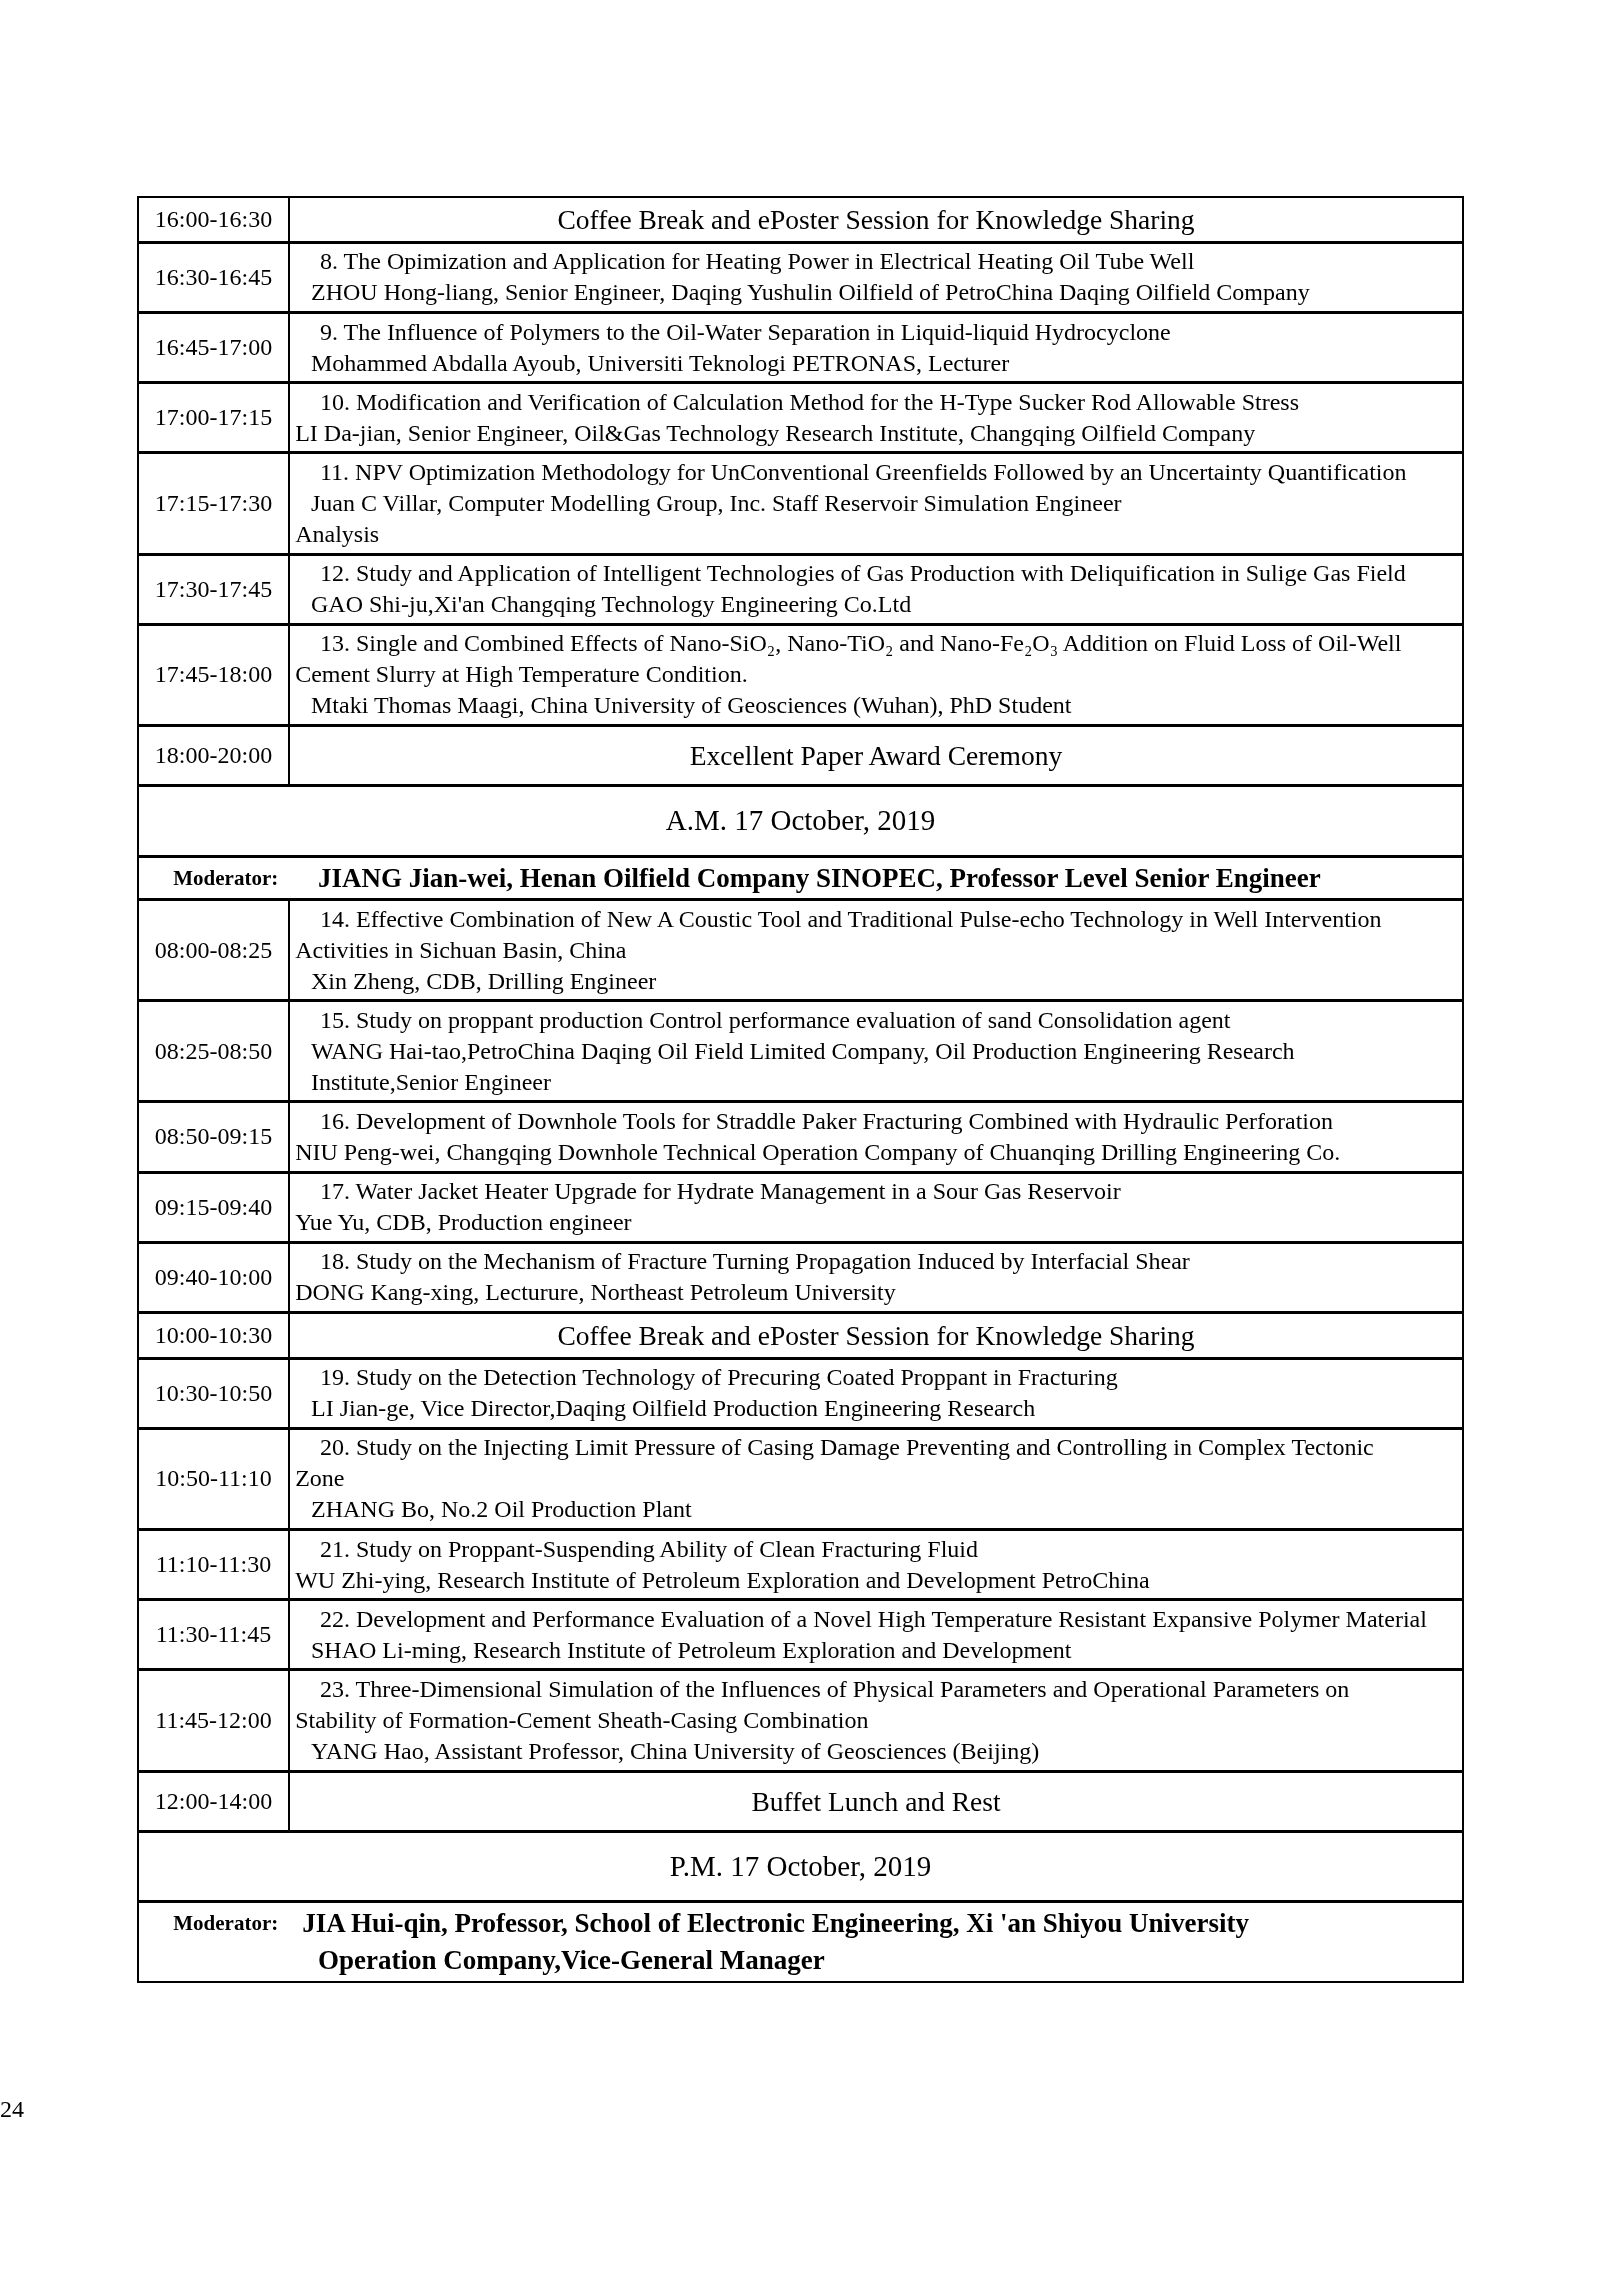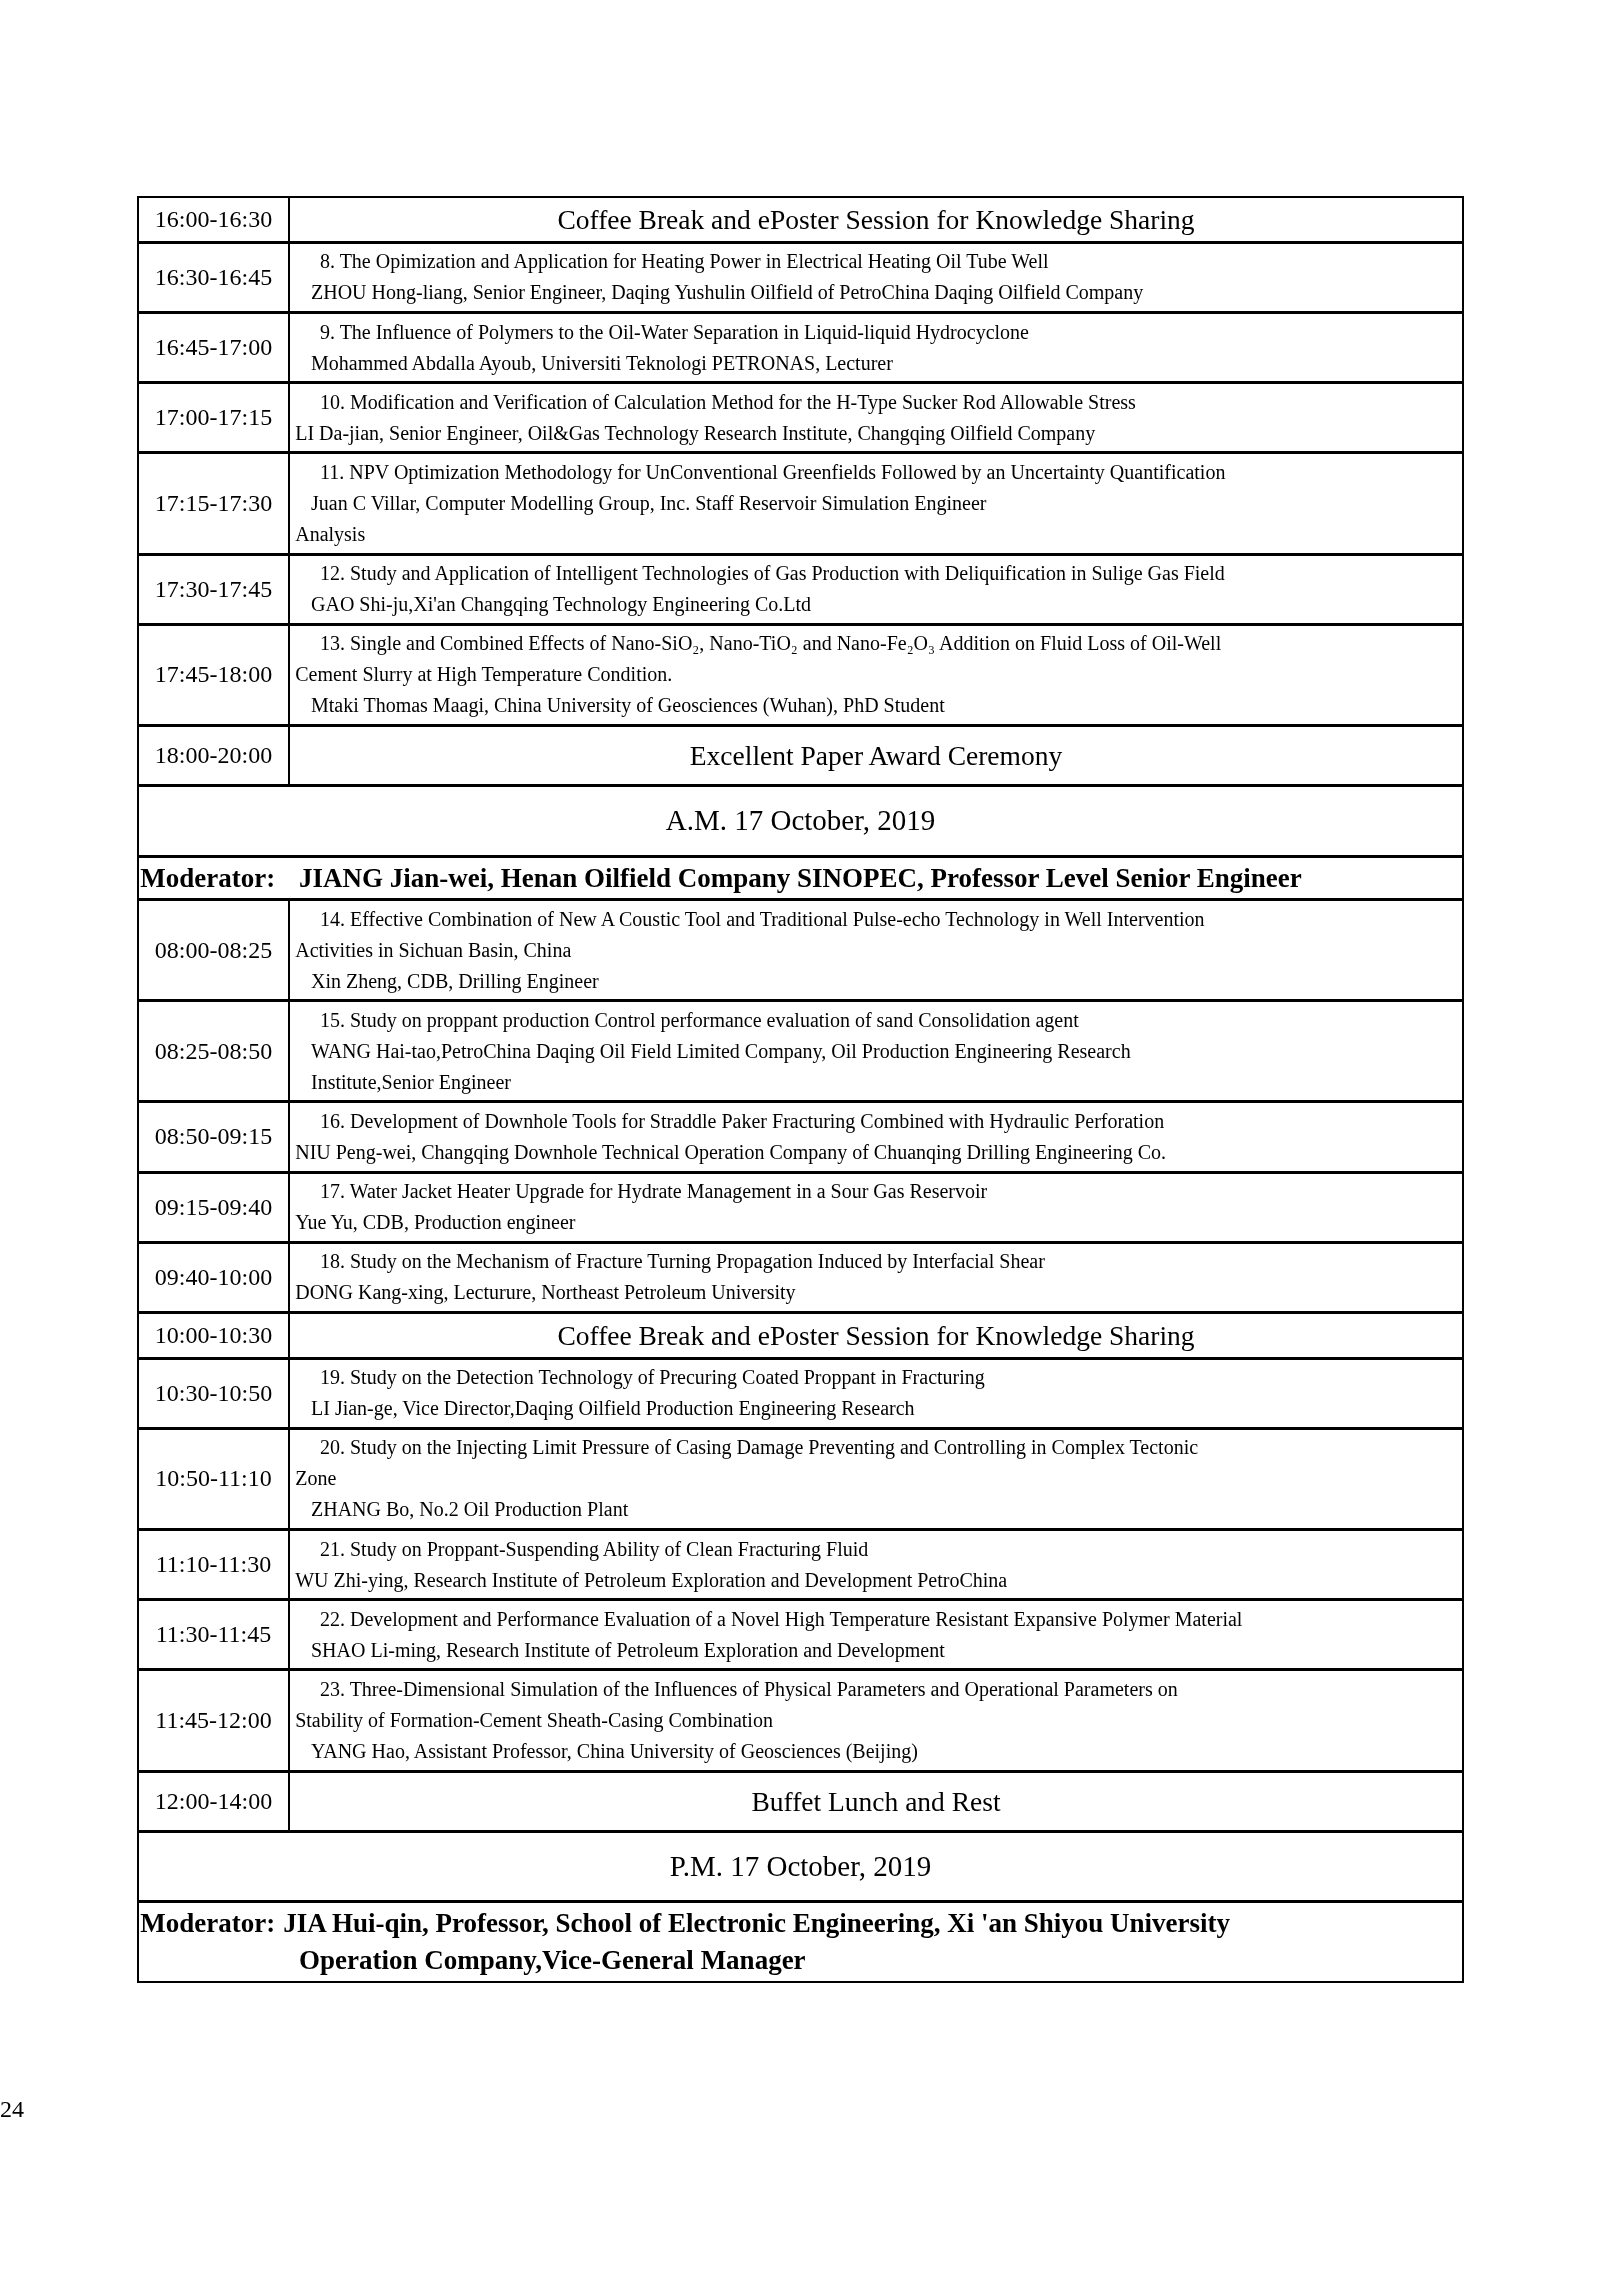--- a/index.html
+++ b/index.html
@@ -5,32 +5,32 @@
   html,body{margin:0;padding:0;background:#ffffff;}
   body{width:1623px;height:2295px;position:relative;overflow:hidden;
        font-family:"Liberation Serif","DejaVu Serif",serif;color:#000;}
   .page{position:absolute;left:0;top:0;width:1623px;height:2295px;background:#fff;}
   .table{position:absolute;left:137px;top:196px;width:1323px;border:2.6px solid #000;}
   .row{display:flex;border-top:3.3px solid #000;}
   .row:first-child{border-top:none;}
   .tcell{flex:0 0 149px;display:flex;align-items:center;justify-content:center;
          border-right:2px solid #000;font-size:24px;}
   .ccell{flex:1;padding:2.6px 0;min-width:0;}
-  .line{white-space:nowrap;font-size:20px;line-height:31px;}
+  .line{white-space:nowrap;font-size:24px;line-height:31px;}
   .ind0{padding-left:5.2px;}
   .ind1{padding-left:21px;}
   .ind2{padding-left:30px;}
   .break .ccell{display:flex;align-items:center;justify-content:center;}
   .break.tight .ccell{padding:3.9px 0;}
   .break.tall .ccell{padding:11px 0;}
   .break-title{font-weight:normal;font-size:27.5px;line-height:35px;text-align:center;white-space:nowrap;}
   .row.section{display:block;text-align:center;font-weight:normal;font-size:29px;
                line-height:35px;padding:16.4px 0;}
   .row.moderator{padding:2px 0 1.3px 1.3px;}
-  .mod-label{flex:0 0 auto;font-weight:bold;font-size:27px;line-height:37px;margin-right:8px;}
+  .mod-label{flex:0 0 auto;font-weight:bold;font-size:21px;line-height:37px;margin-right:24px;padding-left:33px;}
   .mod-lines{flex:1;min-width:0;}
   .mod-line{font-weight:bold;font-size:27px;line-height:37px;white-space:nowrap;}
   .mod-ind1{padding-left:15.7px;}
   .pagenum{position:absolute;left:0;width:1623px;top:2096px;text-align:left;font-size:24px;}
 </style>
 </head>
 <body>
 
 <div class="page">
   <div class="table">

